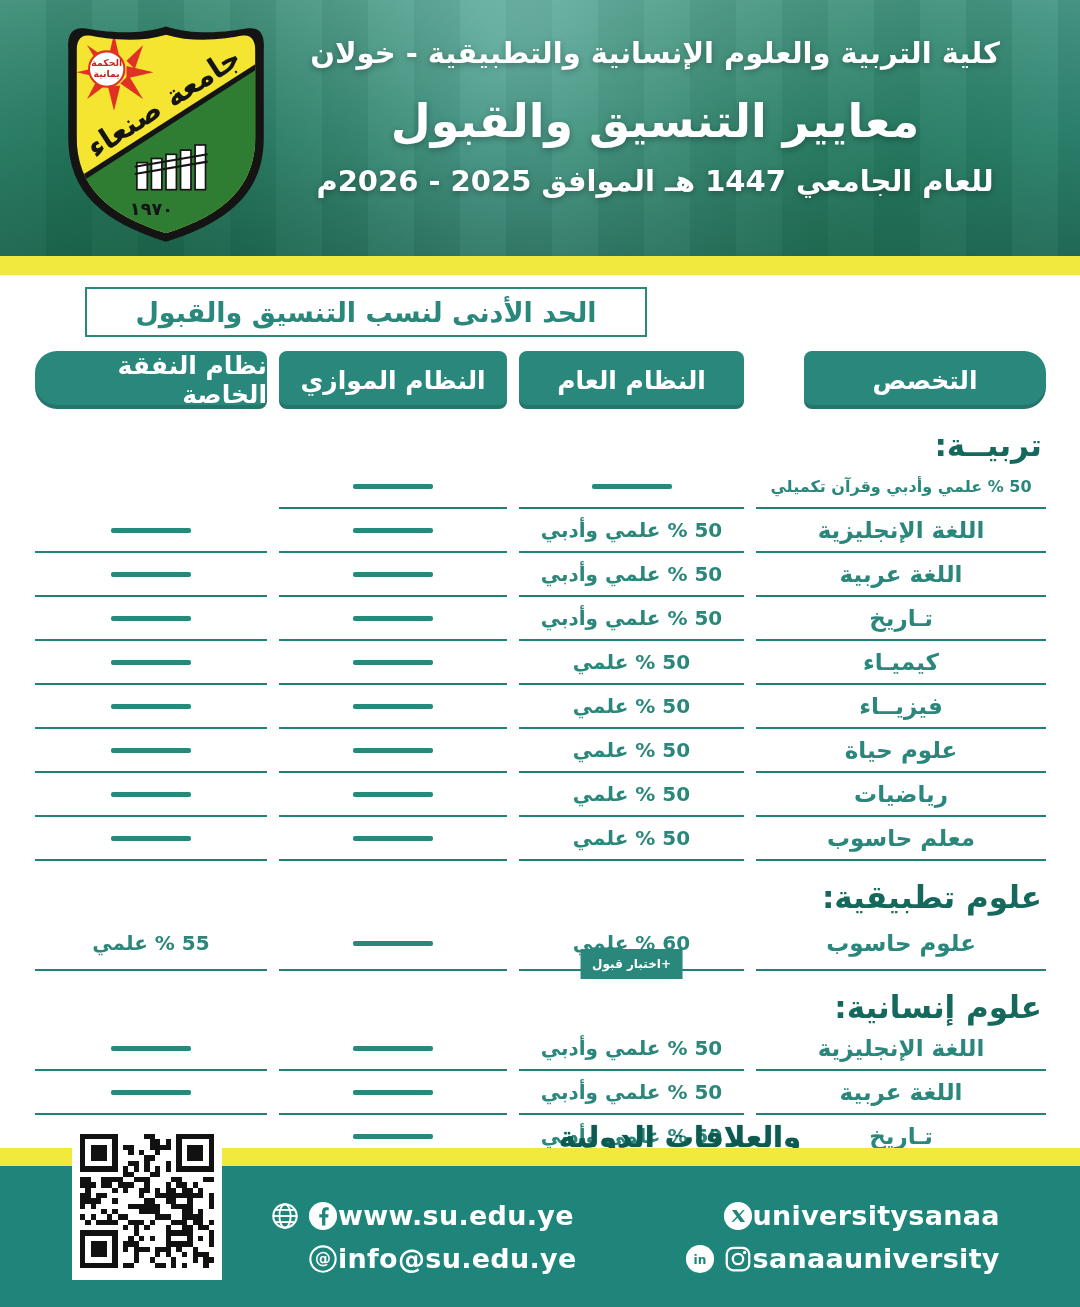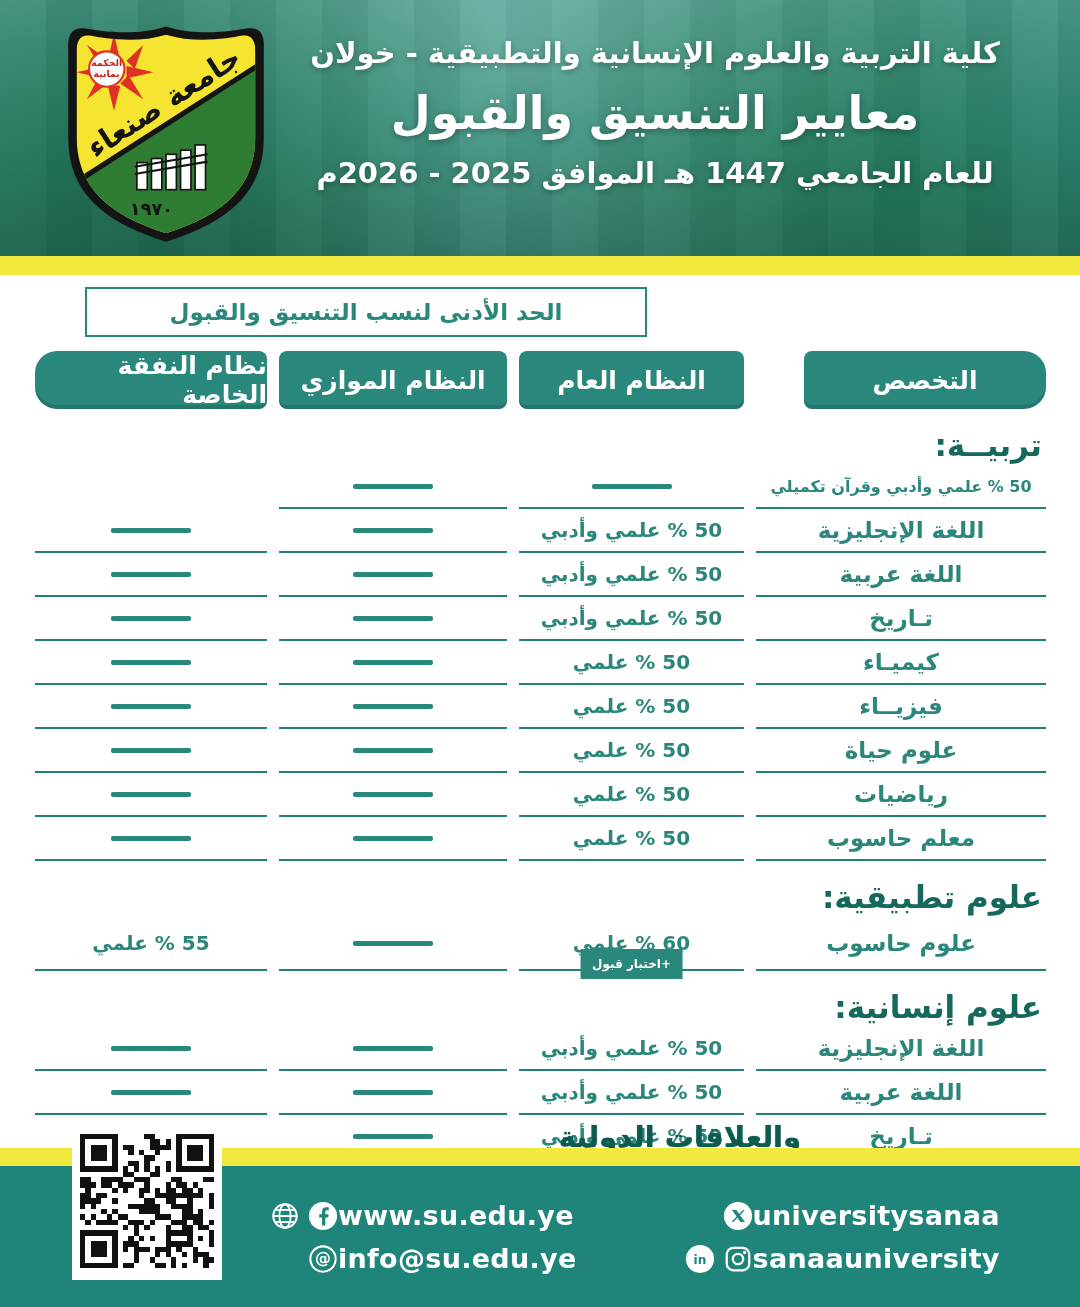--- a/index.html
+++ b/index.html
@@ -10,31 +10,31 @@
   .hero{position:relative;height:256px;overflow:hidden;
     background:
       radial-gradient(circle at 12% 88%, rgba(20,90,55,.55), transparent 42%),
       radial-gradient(circle at 78% 92%, rgba(25,100,65,.5), transparent 45%),
       radial-gradient(circle at 50% 12%, rgba(165,215,205,.35), transparent 65%),
       repeating-linear-gradient(90deg, rgba(255,255,255,.04) 0 46px, rgba(0,0,0,.05) 46px 92px),
       linear-gradient(180deg,#4e9f8f 0%,#2f8a78 55%,#256e60 100%);
   }
   .hero-text{margin-left:235px;width:840px;padding-top:36px;text-align:center;color:#fff;direction:rtl;}
   .hero-line1{font-size:29px;font-weight:800;text-shadow:0 2px 6px rgba(0,0,0,.3);}
-  .hero-line2{font-size:46px;font-weight:800;margin-top:16px;text-shadow:0 2px 7px rgba(0,0,0,.32);}
+  .hero-line2{font-size:46px;font-weight:800;margin-top:24px;text-shadow:0 2px 7px rgba(0,0,0,.32);}
   .hero-line3{font-size:29px;font-weight:800;margin-top:16px;text-shadow:0 2px 6px rgba(0,0,0,.3);}
   .logo{position:absolute;left:62px;top:20px;width:208px;height:226px;}
 
   .yellow-strip{height:19px;background:#f2e93f;}
 
   
   .main{height:873px;overflow:hidden;}
   .subtitle-box{margin:12px 12px 0 85px;width:558px;height:46px;border:2px solid #2a877c;
     display:flex;align-items:center;justify-content:center;
-    color:#2a877c;font-size:23px;font-weight:800;direction:rtl;}
+    color:#2a877c;font-size:27px;font-weight:800;direction:rtl;}
 
   .tbl{padding:0 34px;margin-top:14px;}
   .grid4{display:grid;direction:rtl;grid-template-columns:290px 225px 228px 232px;column-gap:12px;}
   .pill{height:58px;background:#2a877c;color:#fff;font-size:25px;font-weight:800;
     display:flex;align-items:center;justify-content:center;direction:rtl;
     border-radius:8px;box-shadow:inset 0 -4px 0 rgba(0,0,0,.12);}
   .pill.first{border-radius:8px 22px 22px 8px;margin-left:48px;}
   .pill.last{border-radius:22px 8px 8px 22px;}
 
   .section-title{direction:rtl;text-align:right;color:#15695c;font-size:31px;font-weight:800;

